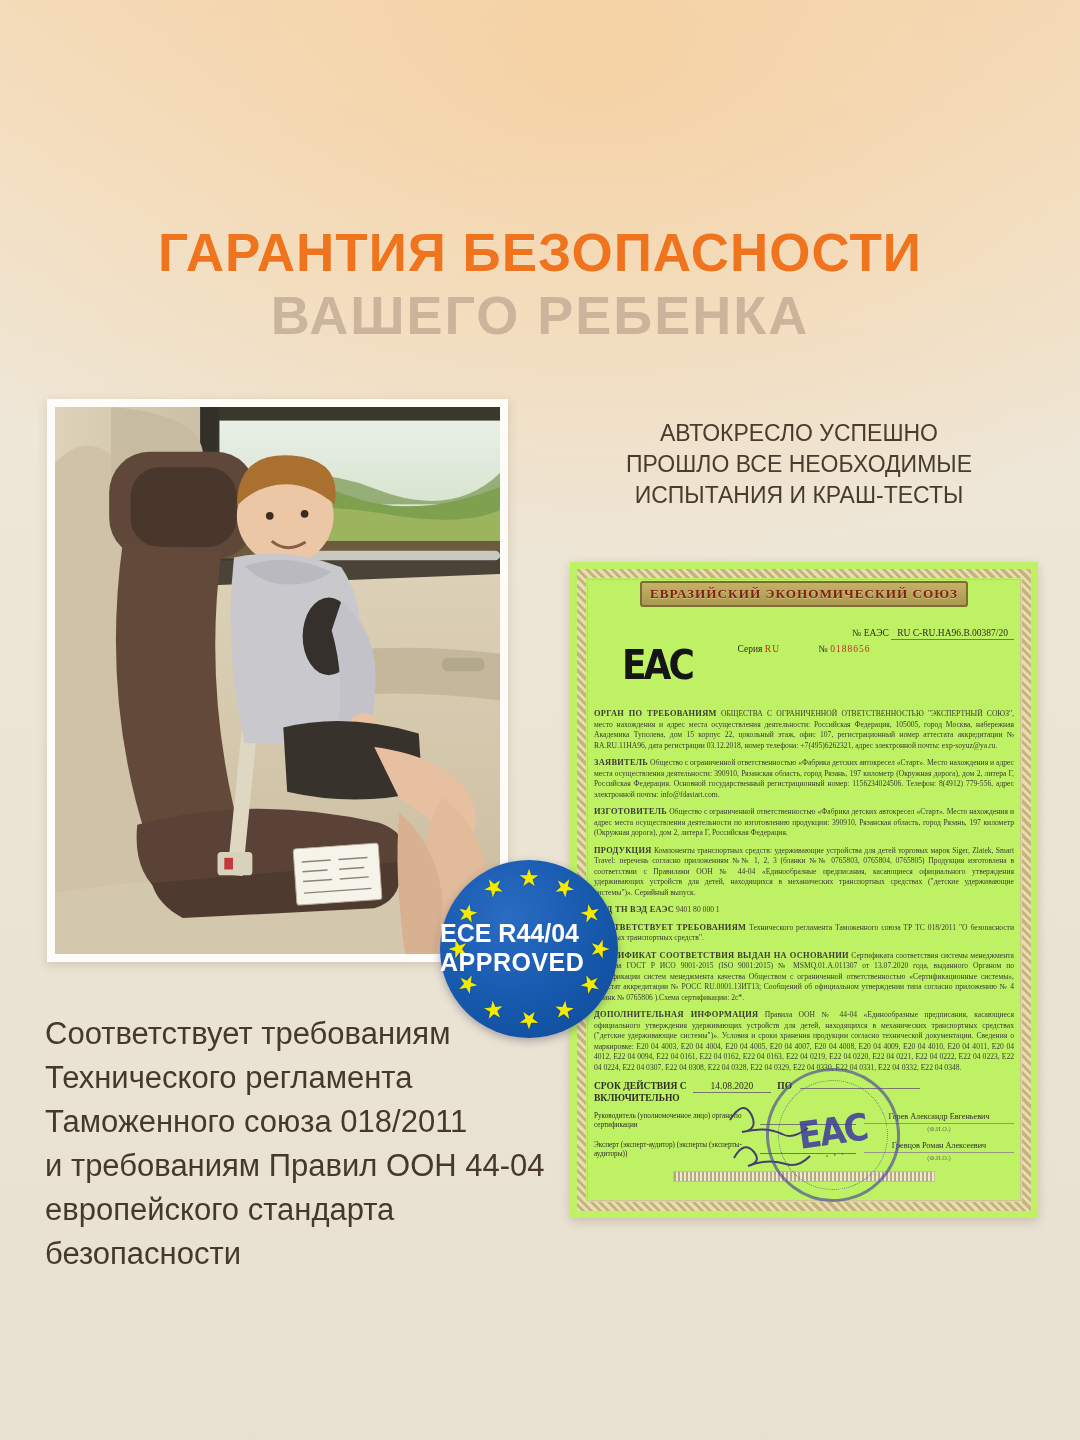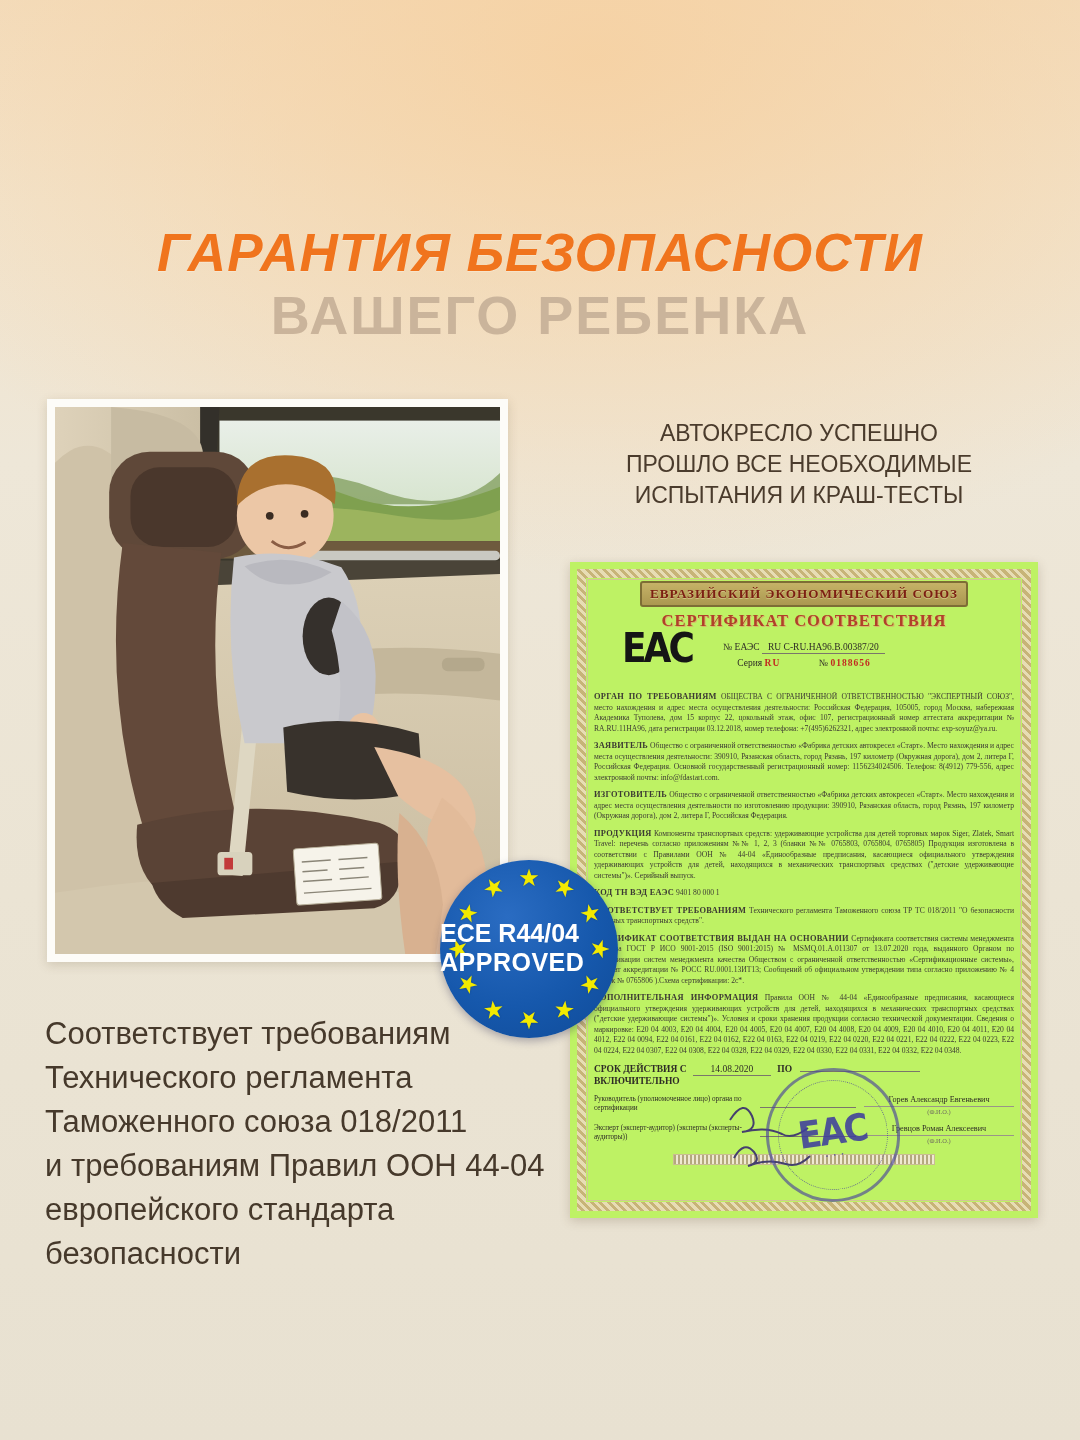--- a/index.html
+++ b/index.html
@@ -10,21 +10,20 @@
       radial-gradient(120% 60% at 55% 4%, rgba(246,208,160,.85) 0%, rgba(246,208,160,0) 60%),
       linear-gradient(180deg,#f3ddbe 0%,#f2e4cd 14%,#eee7d8 32%,#ebe4d4 62%,#e8e1d1 100%);
   }
   .abs{position:absolute;}
 
   
   .title{
     top:222px;left:0;width:1080px;text-align:center;
     font-size:53px;font-weight:700;letter-spacing:1px;color:#f0741d;
     text-shadow:0 1px 0 rgba(255,255,255,.25);
-    font-style:italic;
   }
   .subtitle{
     top:284px;left:0;width:1080px;text-align:center;
     font-size:54px;font-weight:700;letter-spacing:2px;color:#cab49b;
   }
   .claim{
     top:418px;left:553px;width:492px;text-align:center;
     font-size:23px;line-height:1.35;color:#4a3b2c;white-space:pre-line;
   }
   .compliance{
@@ -86,24 +85,24 @@
   .eac-mark{
     position:absolute;left:28px;top:16px;
     font-family:"DejaVu Sans",sans-serif;font-weight:700;font-size:36px;
     letter-spacing:-3px;color:#151515;transform:scaleY(1.15);
   }
   .cert-title{
     text-align:center;font-weight:700;font-size:16.5px;letter-spacing:1px;
     color:#b0402a;text-shadow:1px 1px 0 #d8b66a;margin-top:2px;
     font-family:"Liberation Serif",serif;
   }
-  .cert-no{ text-align:center;font-size:9.5px;margin-top:11px;color:#2e2c26;}
+  .cert-no{ text-align:right;font-size:9.5px;margin-top:21px;color:#2e2c26;}
   .cert-no .val{border-bottom:1px solid #7a766b;padding:0 6px 1px 6px;}
   .cert-series{ text-align:center;font-size:9.5px;margin-top:6px;color:#2e2c26;}
-  .cert-series .red{color:#c22a20;font-weight:700;letter-spacing:1px;}
+  .cert-series .red{color:#c22a20;font-weight:400;letter-spacing:1px;}
   .cert-series .gap{display:inline-block;width:34px;}
   .sec{margin:6px 0 0 0;font-size:7.6px;line-height:1.38;text-align:justify;}
   .sec b{font-size:8.4px;letter-spacing:.3px;}
   .sec.single{text-align:left;}
   .validity{margin-top:8px;font-size:9.5px;font-weight:700;color:#2e2c26;}
   .validity .date{font-weight:400;border-bottom:1px solid #7a766b;padding:0 18px 1px 18px;margin:0 6px;}
   .validity .blank{display:inline-block;width:120px;border-bottom:1px solid #7a766b;margin-left:8px;}
   .validity .incl{margin-top:2px;}
   .sig-row{display:flex;align-items:flex-start;margin-top:9px;}
   .sig-role{width:158px;font-size:7.2px;line-height:1.3;color:#2e2c26;}
@@ -219,21 +218,20 @@
 <div class="abs claim">АВТОКРЕСЛО УСПЕШНО
 ПРОШЛО ВСЕ НЕОБХОДИМЫЕ
 ИСПЫТАНИЯ И КРАШ-ТЕСТЫ</div>
 
 <div class="abs cert">
   <div class="cert-frame"></div>
   <div class="cert-body">
     <div class="cert-banner">ЕВРАЗИЙСКИЙ ЭКОНОМИЧЕСКИЙ СОЮЗ</div>
     <div class="cert-head">
       <div class="eac-mark">ЕАС</div>
-      <div class="cert-title">СЕРТИФИКАТ СООТВЕТСТВИЯ</div>
       <div class="cert-no">
         <span>№ ЕАЭС</span>
         <span class="val">RU C-RU.HA96.B.00387/20</span>
       </div>
       <div class="cert-series">
         <span>Серия</span>
         <span class="red">RU</span>
         <span class="gap"></span>
         <span>№</span>
         <span class="red">0188656</span>

